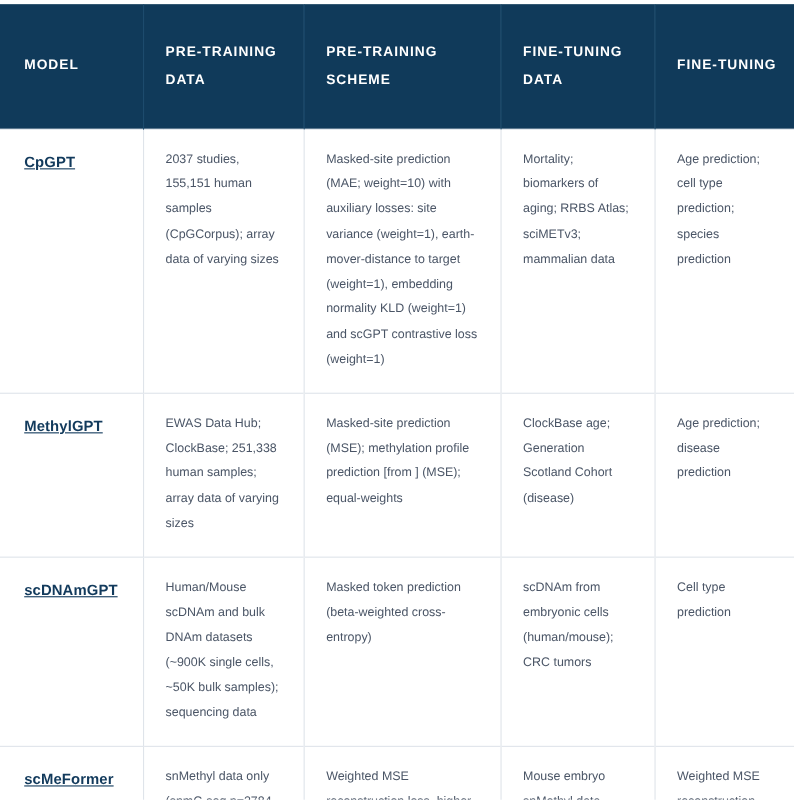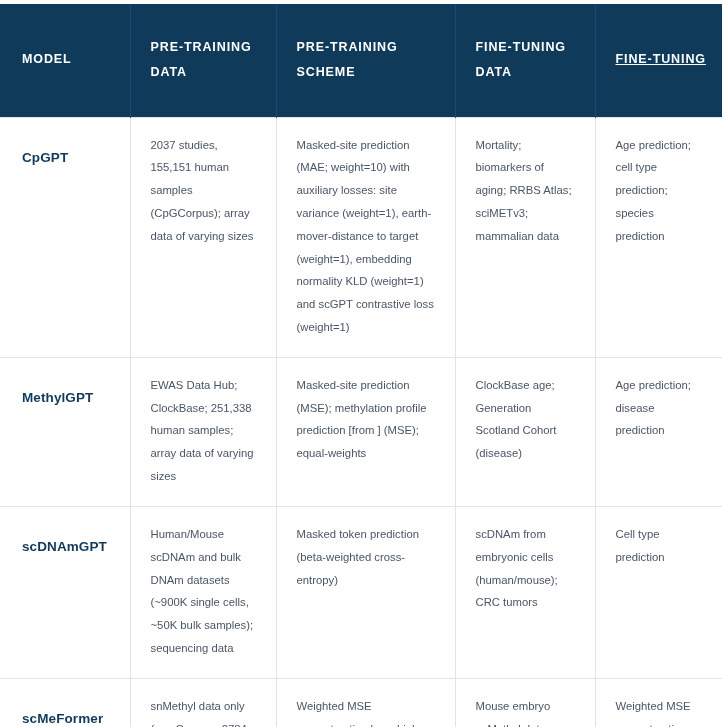--- a/index.html
+++ b/index.html
@@ -42,21 +42,21 @@
     letter-spacing: 0.9px;
     text-transform: uppercase;
     text-align: left;
     vertical-align: middle;
     padding: 10px 16px 10px 20px;
     height: 113px;
     box-sizing: border-box;
     line-height: 2.05;
     border-right: 1px solid #1d4b6d;
   }
-  thead th:last-child { border-right: none; text-decoration: underline; }
+  thead th:last-child { border-right: none; }
   thead th.col-model { padding-left: 22px; }
 
   
   tbody td {
     border-top: 1px solid #dfe4ea;
     border-right: 1px solid #dfe4ea;
     vertical-align: top;
     padding: 16px 20px 18px 20px;
     font-size: 11.3px;
     line-height: 2.02;
@@ -65,22 +65,23 @@
     word-wrap: break-word;
   }
   tbody td:last-child { border-right: none; }
   tbody tr:last-child td { border-bottom: 1px solid #dfe4ea; }
 
   td.model-cell {
     color: #123a5c;
     font-weight: 700;
     font-size: 13.5px;
     padding-left: 22px;
-    padding-top: 26px;
+    padding-top: 16px;
     letter-spacing: 0.1px;
+    text-decoration: underline;
   }
 
   
   col.c0 { width: 130px; }
   col.c1 { width: 146px; }
   col.c2 { width: 179px; }
   col.c3 { width: 140px; }
   col.c4 { width: 127px; }
 
   

